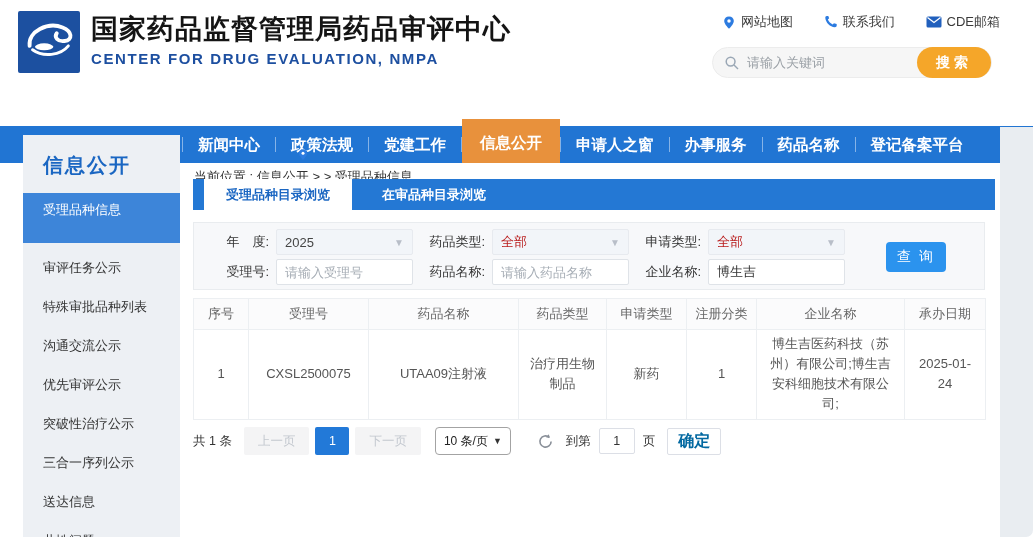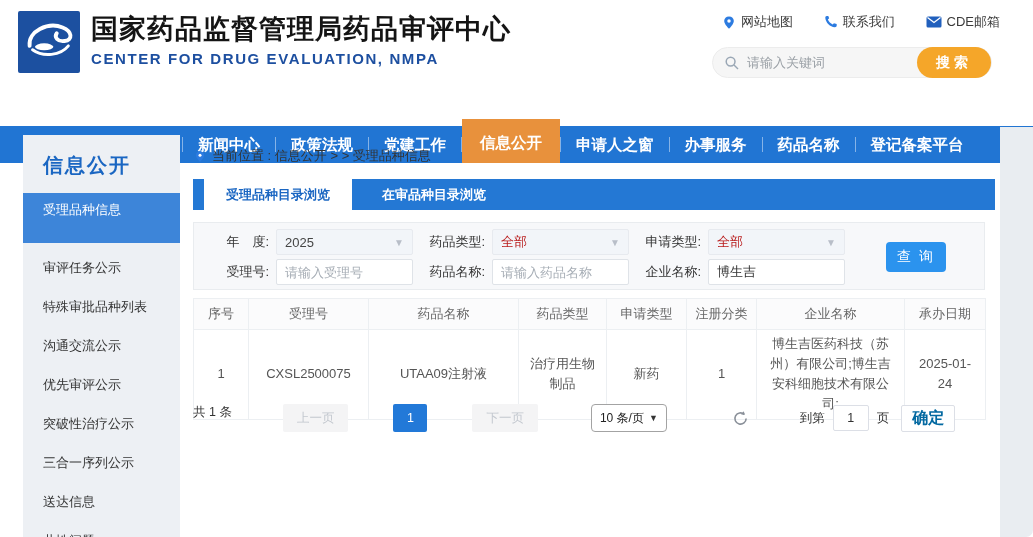--- a/index.html
+++ b/index.html
@@ -26,21 +26,21 @@
   .nav-item.active { background:#e8913c; height:44px; line-height:48px; padding:0 18px; }
   .nav-sep { width:1px; height:15px; background:rgba(255,255,255,.45); margin-bottom:11px; }
 
   
   .sidebar { position:absolute; left:23px; top:135px; width:157px; height:402px; background:#edf0f4; }
   .sidebar-title { margin:17px 0 14px 20px; font-size:20px; font-weight:bold; color:#1a66c2; letter-spacing:2px; }
   .side-item { height:39px; line-height:39px; padding-left:20px; font-size:13px; color:#333; cursor:pointer; }
   .side-item.active { background:#3d85d9; color:#ffffff; height:50px; line-height:34px; margin-bottom:5px; }
 
   
-  .breadcrumb { position:absolute; left:194px; top:147px; display:flex; align-items:center; gap:6px; font-size:13px; color:#333; }
+  .breadcrumb { position:absolute; left:194px; top:147px; display:flex; align-items:center; gap:6px; font-size:13px; color:#333;flex-direction:column; }
   .tabbar { position:absolute; left:193px; top:179px; width:802px; height:31px; background:#2478d4; display:flex; padding-left:11px; }
   .tab { line-height:31px; padding:0 30px; color:#fff; font-size:13px; font-weight:bold; cursor:pointer; white-space:nowrap; }
   .tab.active { background:#fff; color:#1a66c2; padding:0 22px; }
 
   .filter-panel { position:absolute; left:193px; top:222px; width:792px; height:68px; background:#f7f8fa; border:1px solid #e9ecef; }
   .filter-row { display:flex; align-items:center; margin-left:12px; }
   .filter-row.r1 { margin-top:6px; }
   .filter-row.r2 { margin-top:4px; }
   .fgroup { display:flex; align-items:center; width:216px; }
   .flabel { width:63px; text-align:right; font-size:13px; color:#333; margin-right:7px; white-space:nowrap; }
@@ -49,21 +49,21 @@
   .chev { color:#b8bec8; font-size:10px; }
   .finput { width:137px; height:26px; background:#fff; border:1px solid #dfe3e8; border-radius:2px; padding:0 8px; font-size:13px; color:#333; outline:none; }
   .finput::placeholder { color:#a6adb5; }
   .query-btn { position:absolute; right:38px; top:19px; width:60px; height:30px; background:#2b93ee; color:#fff; border:none; border-radius:4px; font-size:14px; cursor:pointer; letter-spacing:2px; }
 
   .results { position:absolute; left:193px; top:298px; width:792px; }
   table.grid { width:100%; border-collapse:collapse; table-layout:fixed; }
   .grid th { height:31px; background:#fbfbfc; border:1px solid #eceff2; font-size:13px; font-weight:normal; color:#666; }
   .grid td { height:64px; background:#fff; border:1px solid #eceff2; font-size:13px; color:#555; text-align:center; padding:4px 10px; line-height:1.55; }
 
-  .pager { position:absolute; left:193px; top:404px; display:flex; font-size:12.5px; color:#333;gap:39px; }
+  .pager { position:absolute; left:193px; top:427px; display:flex; align-items:center; font-size:12.5px; color:#333; }
   .pg-total { margin-right:12px; }
   .pg-btn { background:#f4f4f5; color:#c3c8cf; padding:0 14px; height:28px; line-height:28px; border-radius:2px; margin-right:6px; cursor:default; }
   .pg-cur { background:#2279d8; color:#fff; min-width:34px; text-align:center; height:28px; line-height:28px; border-radius:2px; margin-right:6px; cursor:pointer; }
   .pg-size { border:1px solid #a3a3a3; border-radius:4px; background:#fff; height:28px; display:flex; align-items:center; gap:5px; padding:0 8px; margin:0 14px 0 8px; font-size:12px; color:#222; cursor:pointer; }
   .pg-size .chev2 { color:#333; font-size:9px; }
   .pg-refresh { margin:0 12px; cursor:pointer; display:flex; align-items:center; }
   .pg-goto { display:flex; align-items:center; gap:8px; }
   .goto-input { width:36px; height:26px; border:1px solid #dcdfe6; border-radius:2px; text-align:center; font-size:12.5px; color:#333; outline:none; }
   .pg-confirm { border:1px solid #dcdfe6; background:#fff; height:27px; padding:0 10px; border-radius:2px; font-size:16px; font-weight:bold; color:#0369a1; margin-left:4px; cursor:pointer; }
 

